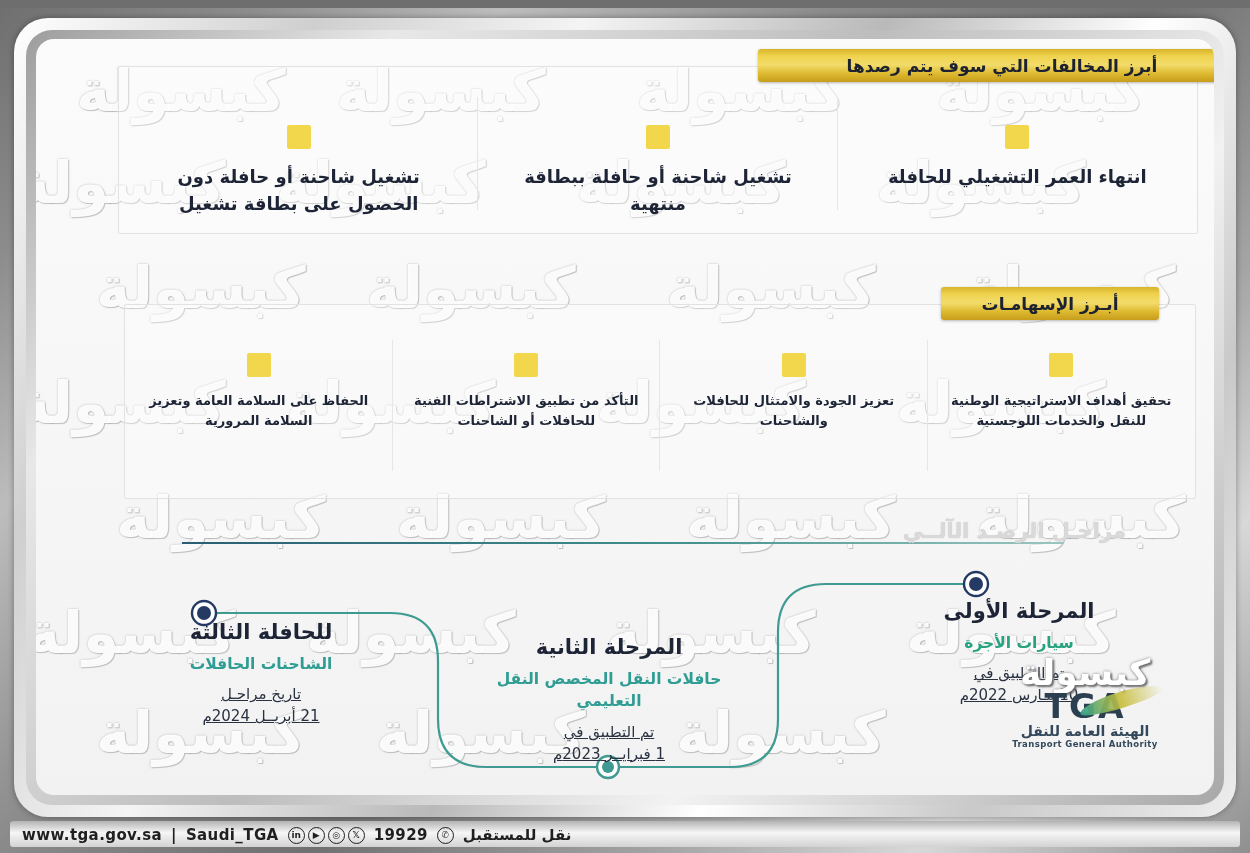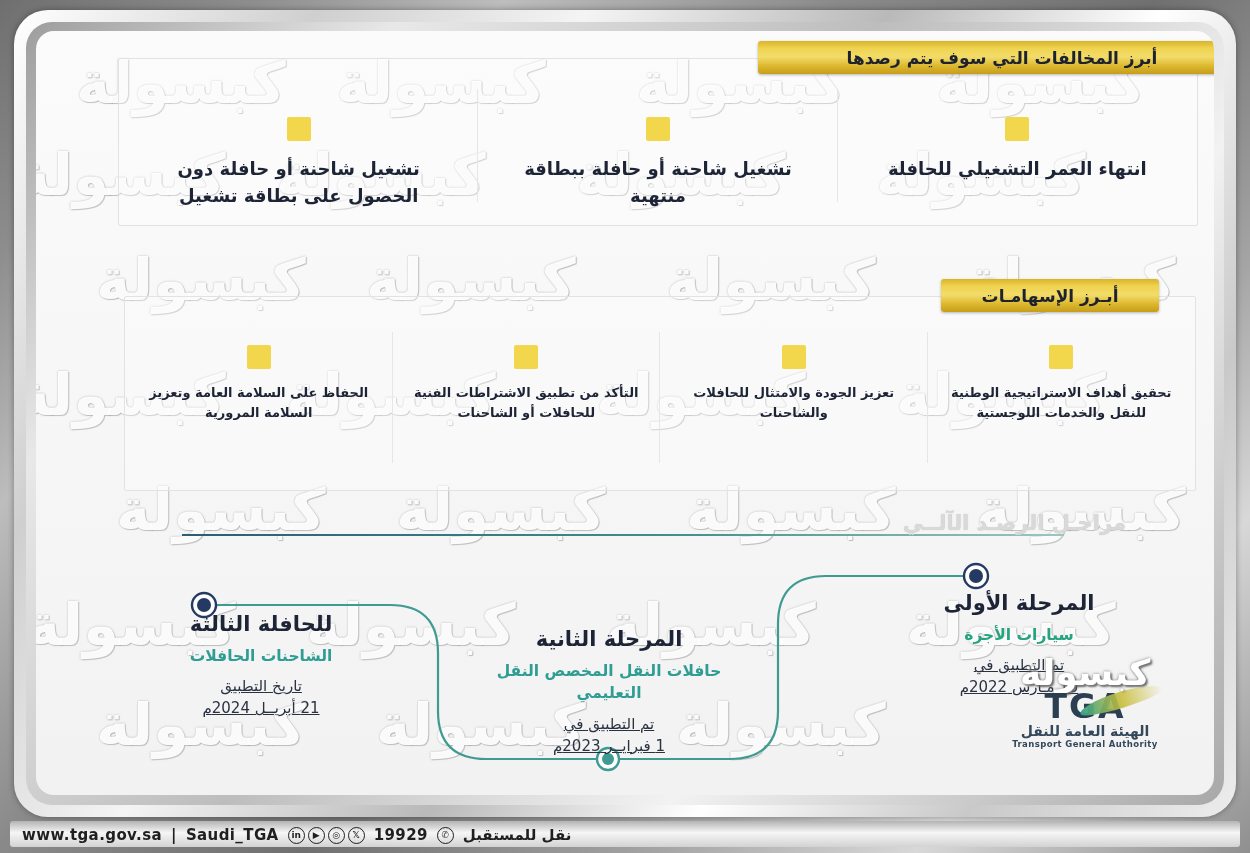--- a/index.html
+++ b/index.html
@@ -8,20 +8,21 @@
   body{
     font-family:"DejaVu Sans","Liberation Sans",sans-serif;
     width:1250px; height:853px; position:relative; overflow:hidden;
   }
 
   
   .poster{
     position:absolute; inset:0;
     background:
       linear-gradient(135deg,#6f6f6f 0%,#8d8d8d 12%,#bdbdbd 24%,#8a8a8a 40%,#707070 55%,#a5a5a5 72%,#d8d8d8 84%,#8f8f8f 100%);
+    margin-top: 8px;
   }
   .frame-outer{
     position:absolute; left:14px; top:10px; right:14px; bottom:36px;
     border-radius:34px;
     background:linear-gradient(120deg,#ffffff 0%,#cfcfcf 18%,#f4f4f4 34%,#b9b9b9 52%,#ffffff 68%,#c9c9c9 84%,#ededed 100%);
     box-shadow:0 0 6px rgba(0,0,0,.35);
   }
   .frame-inner{
     position:absolute; left:26px; top:22px; right:26px; bottom:48px;
     border-radius:26px;
@@ -236,21 +237,21 @@
     <div class="phase" id="phase2">
       <h3>المرحلة الثانية</h3>
       <div class="sub teal">حافلات النقل المخصص النقل التعليمي</div>
       <div class="date">تم التطبيق في</div>
       <div class="date">1 فبرايــر 2023م</div>
     </div>
 
     <div class="phase" id="phase3">
       <h3>للحافلة الثالثة</h3>
       <div class="sub teal">الشاحنات الحافلات</div>
-      <div class="date">تاريخ التطبيق</div>
+      <div class="date">تاريخ مراحـل</div>
       <div class="date">21 أبريــل 2024م</div>
     </div>
 
     <div class="logo">
       <div class="kbs">كبسولة</div>
       <div class="swoosh"></div>
       <div class="tga">TGA</div>
       <div class="ar">الهيئة العامة للنقل</div>
       <div class="en">Transport General Authority</div>
     </div>

